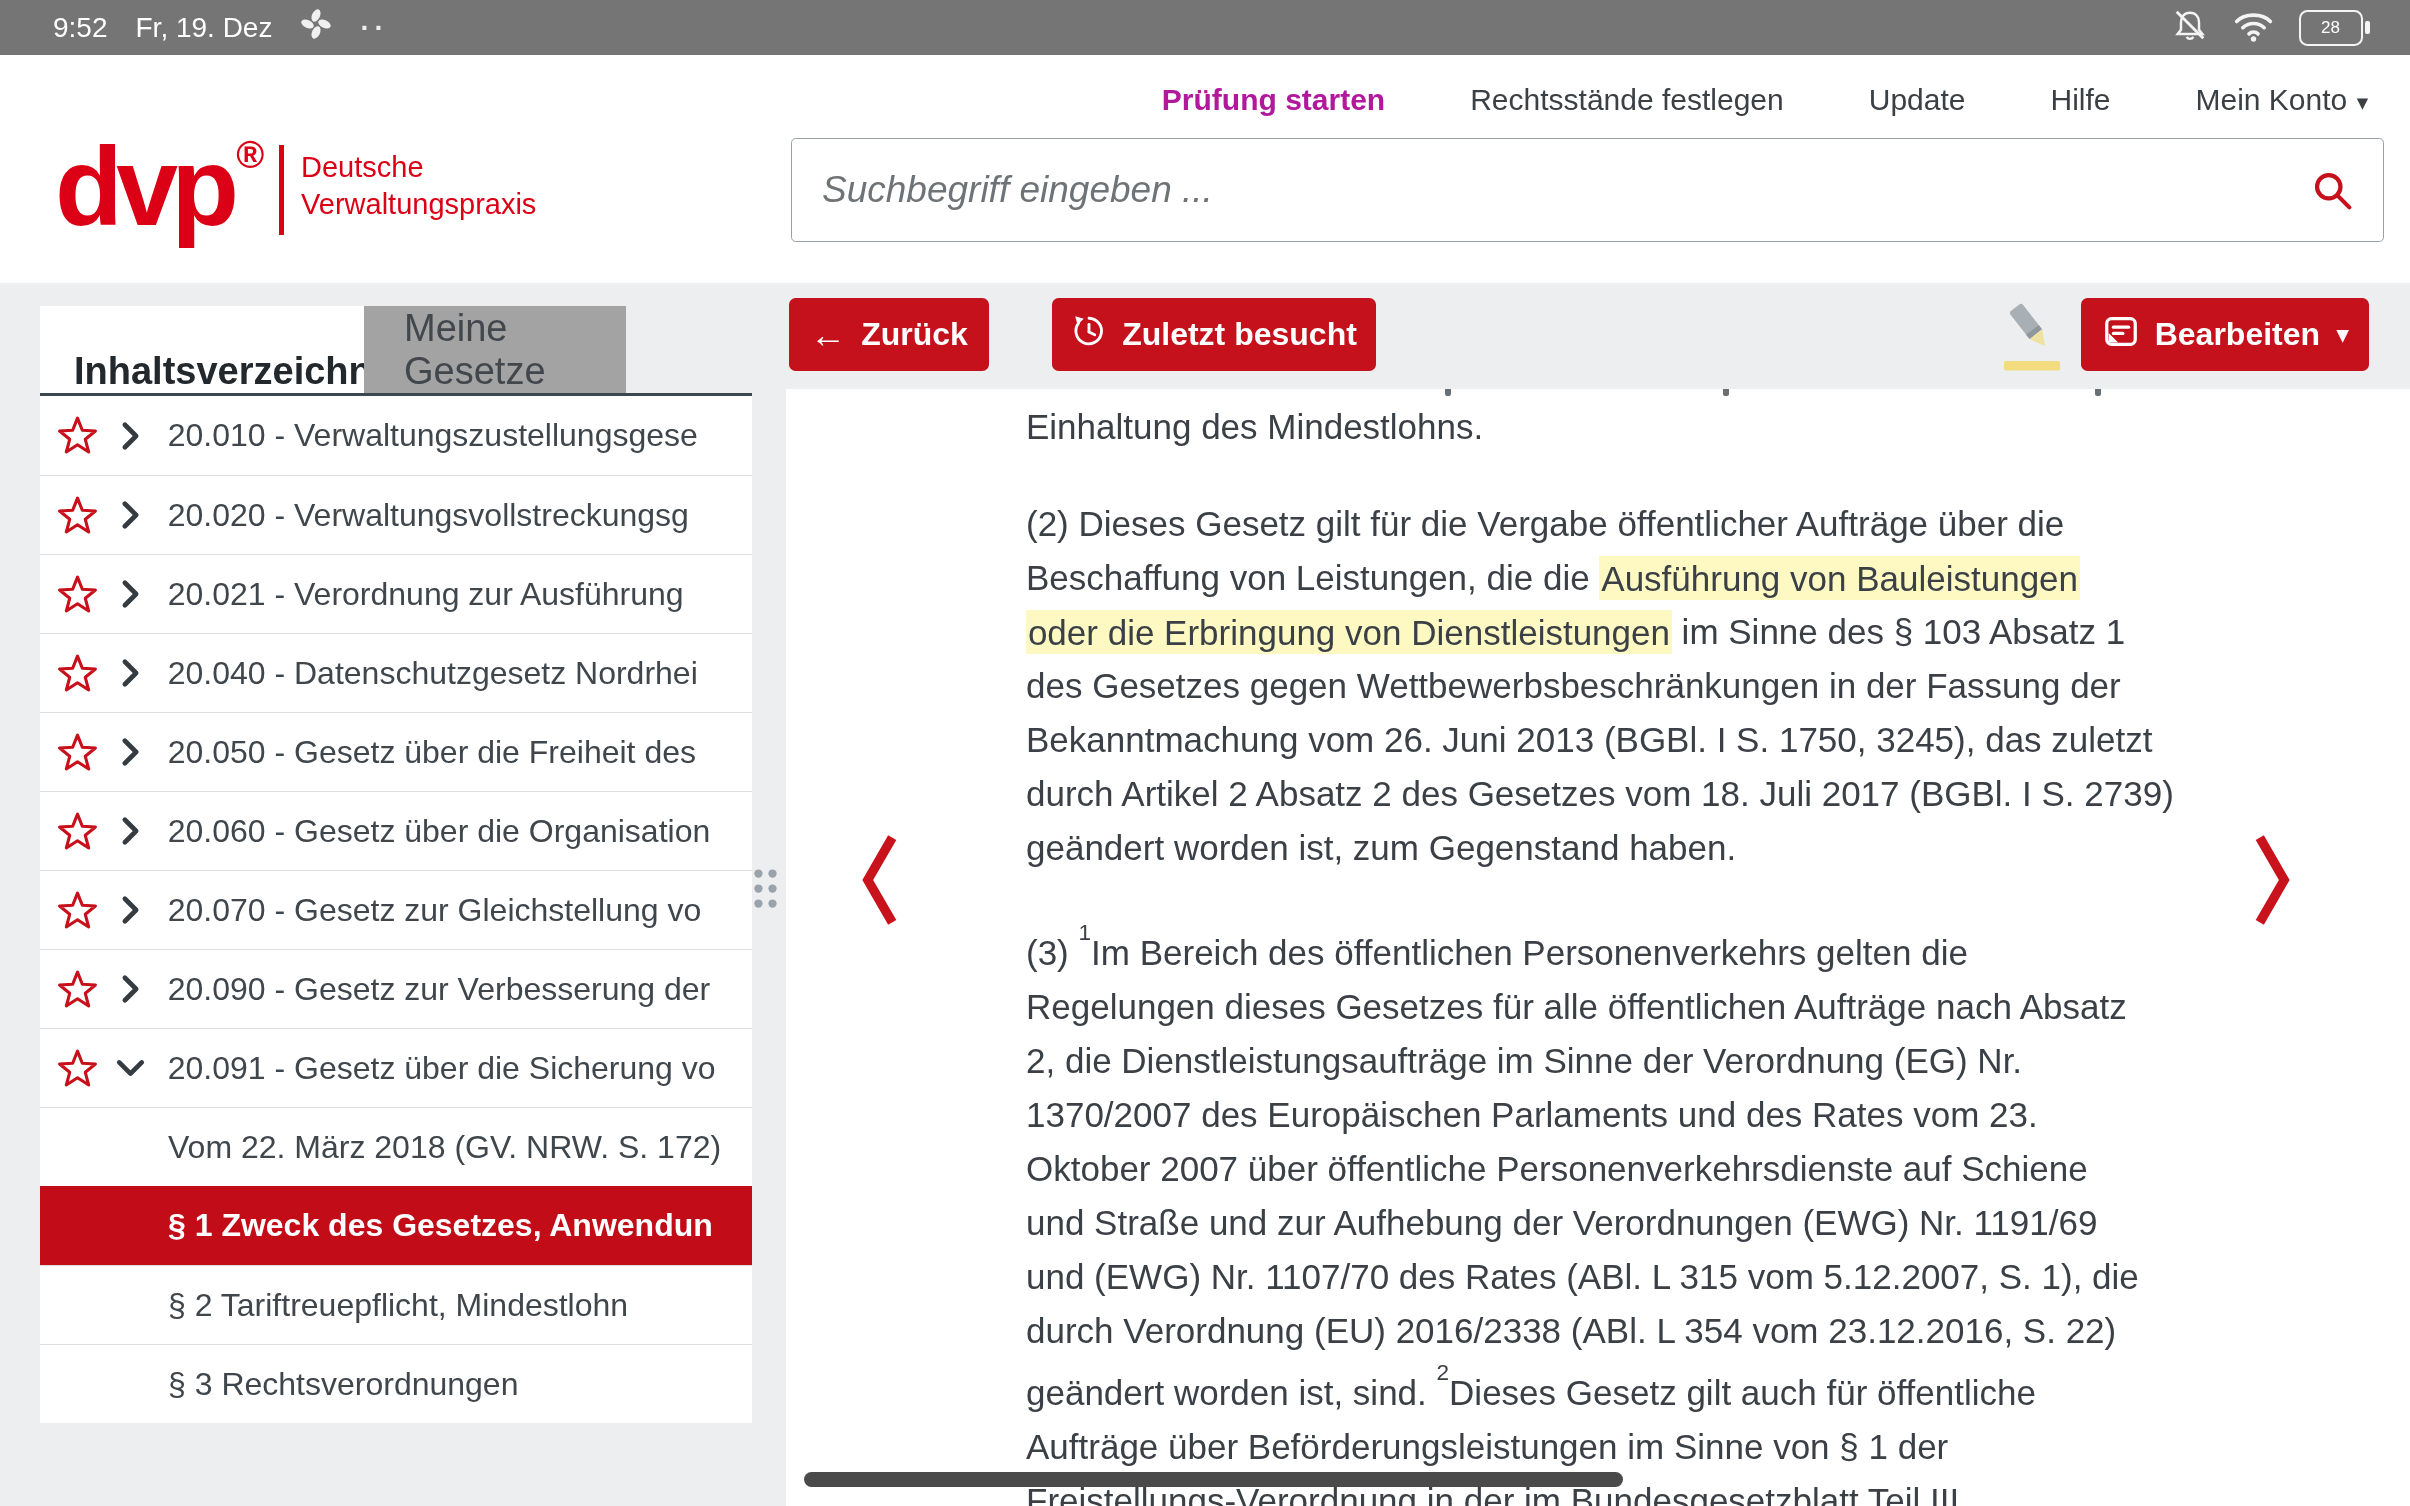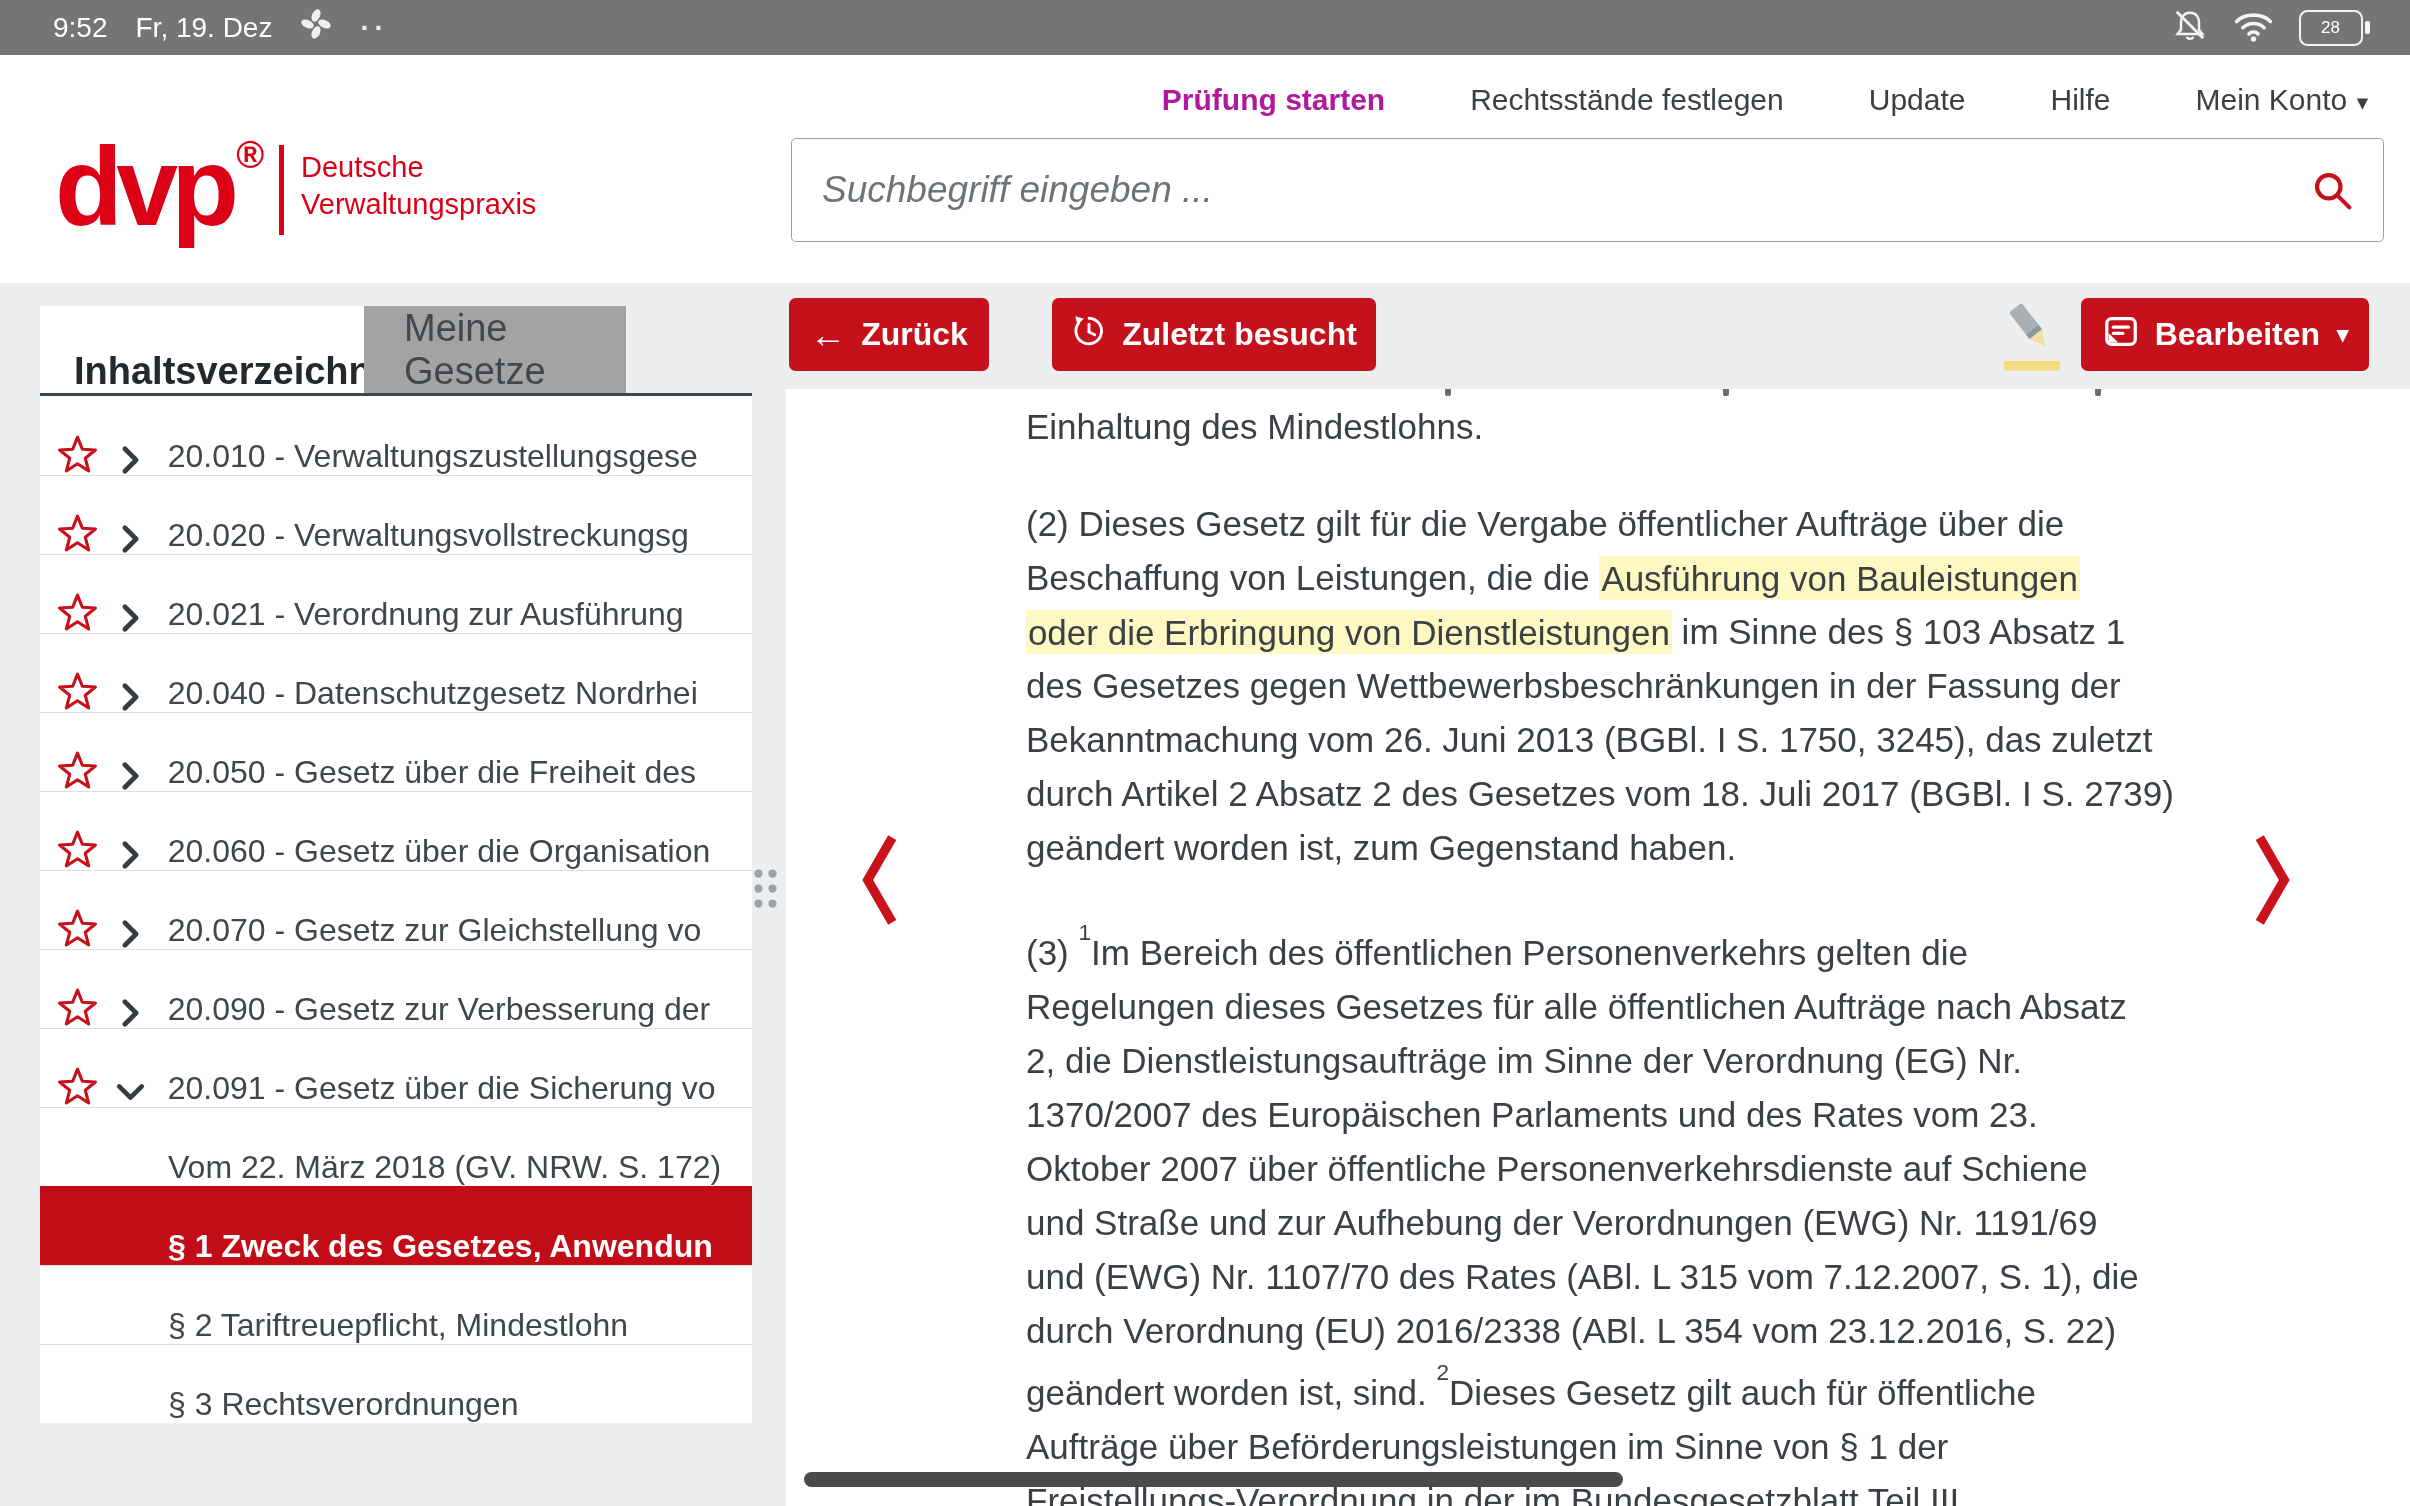--- a/index.html
+++ b/index.html
@@ -33,21 +33,21 @@
           font-size:37px;color:#4d7c0f;background:transparent;}
   .search input::placeholder{color:#6e7377;opacity:1;}
   .search-icon{flex:none;width:45px;height:45px;}
 
   
   .tab{position:absolute;display:flex;align-items:flex-end;box-sizing:border-box;font-size:38px;cursor:pointer;}
   .tab-active{left:40px;top:306px;width:345px;height:87px;background:#ffffff;color:#23282c;font-weight:bold;padding-left:34px;}
   .tab-inactive{left:364px;top:306px;width:262px;height:87px;background:#a3a3a3;color:#41474c;padding-left:40px;}
   .tab-underline{position:absolute;left:40px;top:393px;width:712px;height:3.8px;background:#3c4750;}
   .list{position:absolute;left:40px;top:396px;width:712px;background:#fff;}
-  .row{height:79px;display:flex;align-items:flex-end;border-top:0.9px solid #dcdfe2;box-sizing:border-box;
+  .row{height:79px;display:flex;align-items:center;border-top:0.9px solid #dcdfe2;box-sizing:border-box;
        overflow:hidden;white-space:nowrap;cursor:pointer;background:#fff;}
   .row:first-child{border-top:0;}
   .row .star{flex:none;width:41px;height:41px;margin-left:17px;}
   .row .chev{flex:none;width:22.6px;height:30px;margin-left:22.6px;display:flex;align-items:center;}
   .row .chev.down svg{transform:rotate(90deg);}
   .row-label{margin-left:24.5px;font-size:32px;color:#3f464c;}
   .row.sub .row-label{margin-left:128px;}
   .row.selected{background:#c20d18;border-top:0;}
   .row.selected .row-label{color:#ffffff;font-weight:bold;}
   .grip{position:absolute;left:750px;top:866px;width:30px;height:45px;cursor:col-resize;}
@@ -337,21 +337,21 @@
           <div class="tline"><span>durch Artikel 2 Absatz 2 des Gesetzes vom 18. Juli 2017 (BGBl. I S. 2739)</span></div>
           <div class="tline"><span>geändert worden ist, zum Gegenstand haben.</span></div>
         </div>
         <div class="para">
           <div class="tline"><span>(3) </span><sup class="tsup">1</sup><span>Im Bereich des öffentlichen Personenverkehrs gelten die</span></div>
           <div class="tline"><span>Regelungen dieses Gesetzes für alle öffentlichen Aufträge nach Absatz</span></div>
           <div class="tline"><span>2, die Dienstleistungsaufträge im Sinne der Verordnung (EG) Nr.</span></div>
           <div class="tline"><span>1370/2007 des Europäischen Parlaments und des Rates vom 23.</span></div>
           <div class="tline"><span>Oktober 2007 über öffentliche Personenverkehrsdienste auf Schiene</span></div>
           <div class="tline"><span>und Straße und zur Aufhebung der Verordnungen (EWG) Nr. 1191/69</span></div>
-          <div class="tline"><span>und (EWG) Nr. 1107/70 des Rates (ABl. L 315 vom 7.12.2007, S. 1), die</span></div>
+          <div class="tline"><span>und (EWG) Nr. 1107/70 des Rates (ABl. L 315 vom 5.12.2007, S. 1), die</span></div>
           <div class="tline"><span>durch Verordnung (EU) 2016/2338 (ABl. L 354 vom 23.12.2016, S. 22)</span></div>
           <div class="tline"><span>geändert worden ist, sind. </span><sup class="tsup">2</sup><span>Dieses Gesetz gilt auch für öffentliche</span></div>
           <div class="tline"><span>Aufträge über Beförderungsleistungen im Sinne von § 1 der</span></div>
           <div class="tline"><span>Freistellungs-Verordnung in der im Bundesgesetzblatt Teil III</span></div>
         </div>
       </div>
   </div>
   <div class="pgchev left">
     <svg width="40" height="94" viewBox="0 0 42 100" fill="none" stroke="#c8131c" stroke-width="10">
       <polyline points="34,5 8,50 34,95"></polyline>

